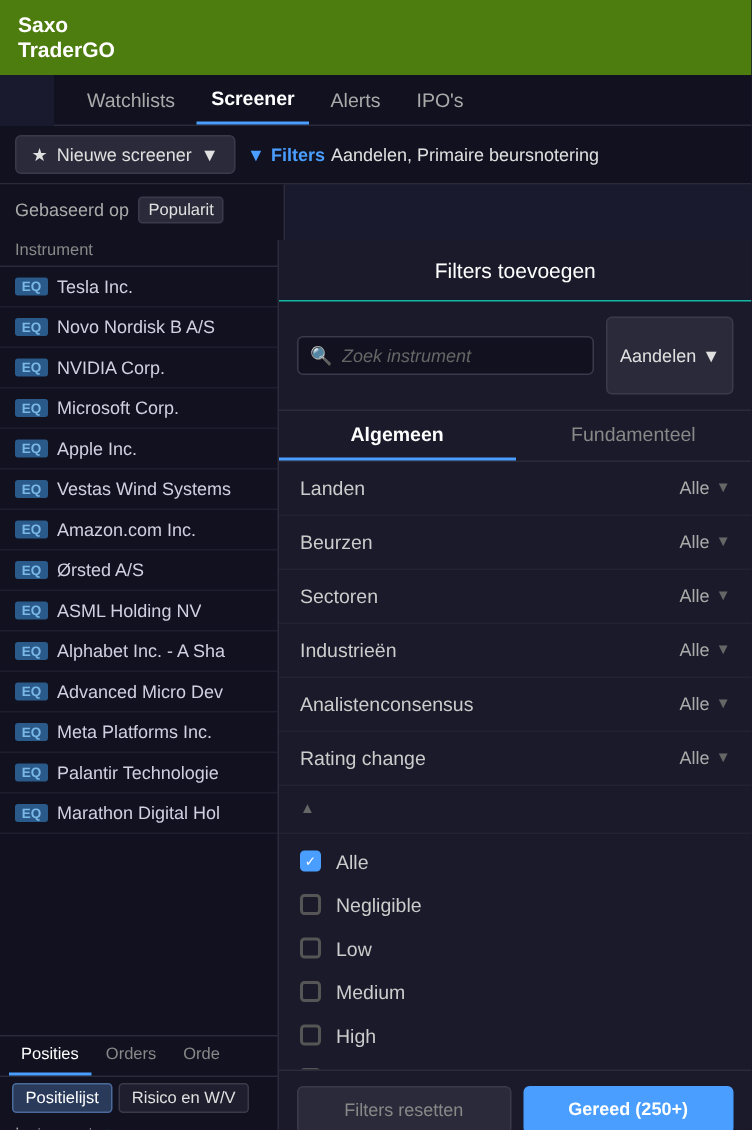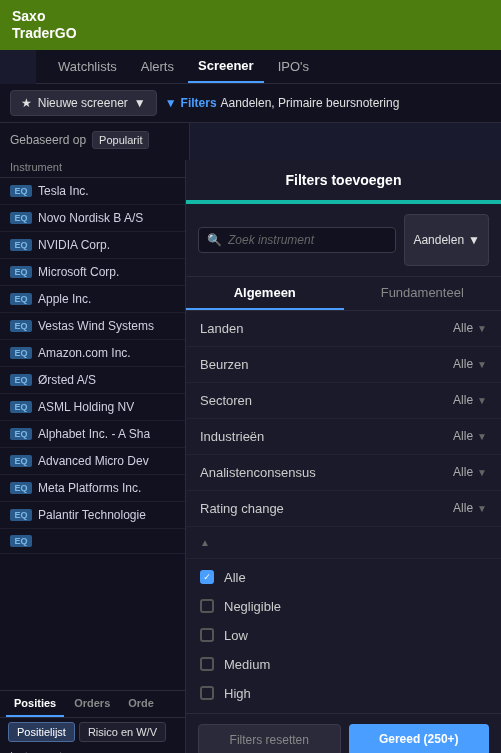--- a/index.html
+++ b/index.html
@@ -144,21 +144,20 @@
       font-size: 12px;
       white-space: nowrap;
       overflow: hidden;
       text-overflow: ellipsis;
     }
     .bottom-tabs {
       display: flex;
       padding: 0 6px;
       gap: 2px;
       border-bottom: 1px solid #2a2a3a;
-      font-weight: bold;
     }
     .bottom-tab {
       padding: 6px 8px;
       font-size: 11px;
       color: #888;
       cursor: pointer;
     }
     .bottom-tab.active {
       color: #fff;
       border-bottom: 2px solid #4a9eff;
@@ -202,23 +201,23 @@
       background: #1a1a2a;
       border-left: 1px solid #2a2a3a;
       display: flex;
       flex-direction: column;
       z-index: 10;
     }
     .overlay-header {
       padding: 12px 16px;
       text-align: center;
       font-size: 14px;
-      font-weight: 700;
-      color: #fff;
-      border-bottom: 4px solid #14b8a6;
+      font-weight: 400;
+      color: #fff;
+      border-bottom: 1px solid #14b8a6;
       background: #1a1a2a;
     }
     .search-row {
       display: flex;
       align-items: center;
       gap: 8px;
       padding: 10px 12px;
       border-bottom: 1px solid #2a2a3a;
     }
     .search-input-wrap {
@@ -372,22 +371,22 @@
 
 <div class="top-header">
   <div class="logo-text">
     <div>Saxo</div>
     <div>TraderGO</div>
   </div>
 </div>
 
 <div class="nav-bar">
   <div class="nav-item">Watchlists</div>
+  <div class="nav-item active">Screener</div>
   <div class="nav-item">Alerts</div>
-  <div class="nav-item active">Screener</div>
   <div class="nav-item">IPO's</div>
 </div>
 
 <div class="toolbar">
   <div class="new-screener-btn">
     <span>★</span>
     <span>Nieuwe screener</span>
     <span>▼</span>
   </div>
   <div class="filter-tag">
@@ -455,20 +454,21 @@
       <div class="stock-item">
         <span class="eq-badge">EQ</span>
         <span class="stock-name">Meta Platforms Inc.</span>
       </div>
       <div class="stock-item">
         <span class="eq-badge">EQ</span>
         <span class="stock-name">Palantir Technologie</span>
       </div>
       <div class="stock-item">
         <span class="eq-badge">EQ</span>
+        <span class="stock-name">Marathon Digital Hol</span>
       </div>
     </div>
 
     <div style="position:absolute;bottom:0;left:0;width:185px;background:#111120;border-top:1px solid #2a2a3a;">
       <div class="bottom-tabs">
         <div class="bottom-tab active">Posities</div>
         <div class="bottom-tab">Orders</div>
         <div class="bottom-tab">Orde</div>
       </div>
       <div class="bottom-sub-tabs">

